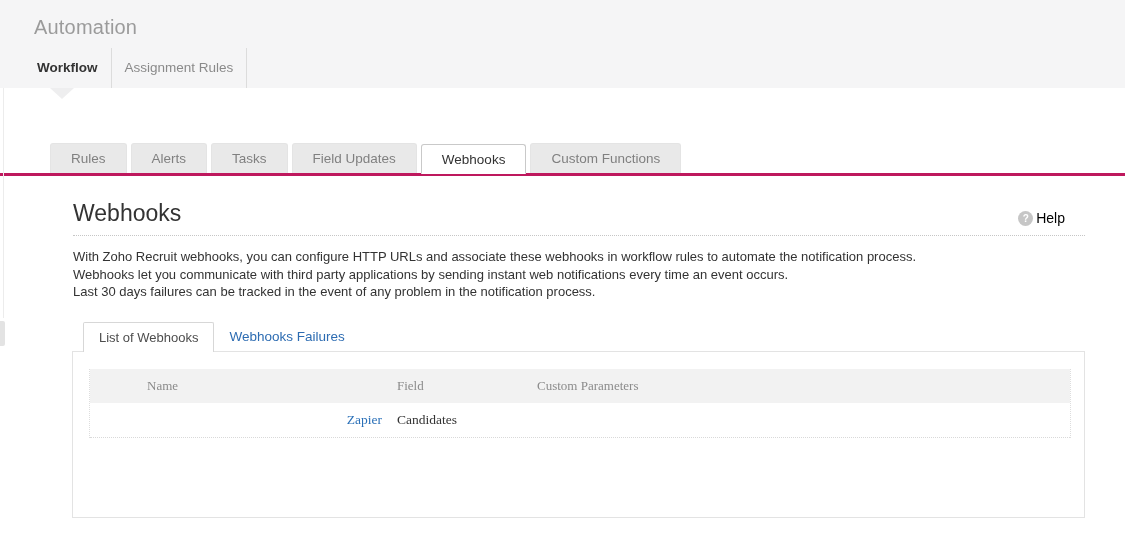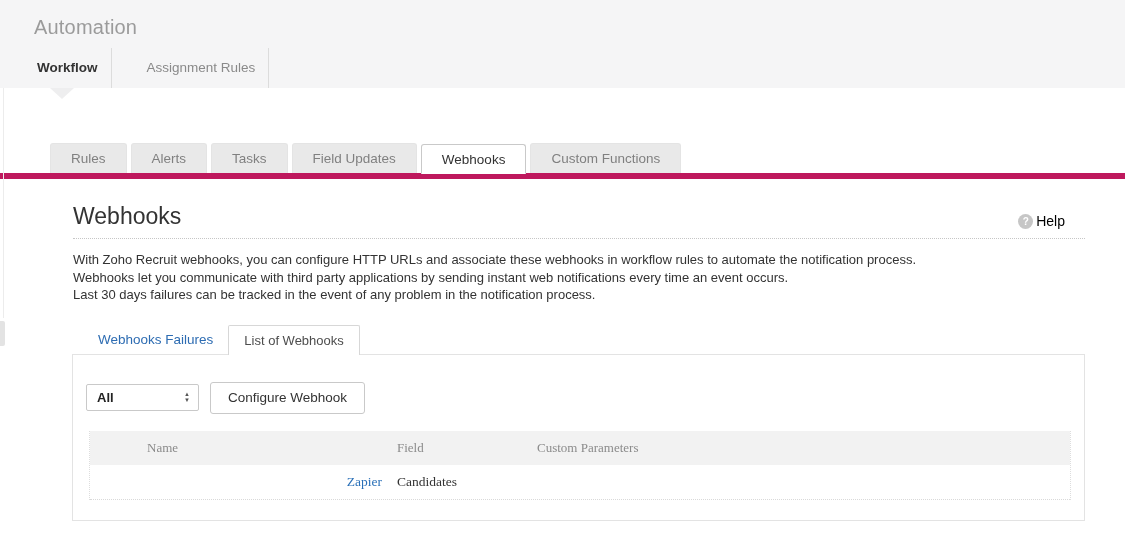--- a/index.html
+++ b/index.html
@@ -5,32 +5,32 @@
   * { margin:0; padding:0; box-sizing:border-box; }
   html,body { background:#fff; }
   body {
     width:1125px; height:548px; overflow:hidden; position:relative;
     font-family:"Liberation Sans","DejaVu Sans",sans-serif; color:#333;
   }
 
   
   .app-header { position:relative; height:88px; background:#f5f5f6; }
   .app-title { position:absolute; left:34px; top:16px; font-size:20px; color:#9b9b9b; letter-spacing:.2px; }
-  .header-tabs { position:absolute; left:24px; bottom:0; display:flex;gap:22px; }
+  .header-tabs { position:absolute; left:24px; bottom:0; display:flex; }
   .header-tab { height:40px; line-height:40px; padding:0 13px; font-size:13.5px; color:#8a8a8a; border-right:1px solid #dcdcdc; cursor:pointer; }
   .header-tab.active { color:#333; font-weight:bold; }
   .header-caret { position:absolute; left:50px; top:88px; width:0; height:0;
     border-left:12px solid transparent; border-right:12px solid transparent; border-top:11px solid #eeeeef; }
 
   
   .left-line { position:absolute; left:3px; top:88px; width:1px; height:230px; background:#ececec; }
   .left-notch { position:absolute; left:0; top:321px; width:5px; height:25px; background:#e3e3e3; border-radius:0 2px 2px 0; }
 
   
-  .tab-bar { display:flex; align-items:flex-end; padding-left:50px; margin-top:55px; border-bottom:6px solid #be185d; }
+  .tab-bar { display:flex; align-items:flex-end; padding-left:50px; margin-top:55px; border-bottom:3px solid #be185d; }
   .tab { height:30px; line-height:30px; padding:0 20px; margin-right:4px; font-size:13.5px; color:#808080;
     background:#e9e9e9; border:1px solid #e4e4e4; border-bottom:none; border-radius:3px 3px 0 0; cursor:pointer; }
   .tab.active { background:#fff; border:1px solid #c9c9c9; border-bottom:1px solid #fff; margin-bottom:-1px; color:#333; }
 
   
   .content { padding:0 40px 0 73px; }
   .page-head { display:flex; justify-content:space-between; align-items:flex-end;
     margin-top:24px; padding-bottom:9px; border-bottom:1px dotted #c6c6c6; }
   .page-title { font-size:23px; line-height:26px; color:#333; font-weight:400; }
   .help { display:flex; align-items:center; gap:3px; margin-right:20px; cursor:pointer; }
@@ -99,36 +99,26 @@
   </div>
 
   <div class="desc">
     <div>With Zoho Recruit webhooks, you can configure HTTP URLs and associate these webhooks in workflow rules to automate the notification process.</div>
     <div>Webhooks let you communicate with third party applications by sending instant web notifications every time an event occurs.</div>
     <div>Last 30 days failures can be tracked in the event of any problem in the notification process.</div>
   </div>
 
   <div class="panel">
     <div class="panel-tabs">
+      <div class="panel-tab active">List of Webhooks</div>
       <div class="panel-tab link">Webhooks Failures</div>
-      <div class="panel-tab active">List of Webhooks</div>
     </div>
 
     <div class="panel-box">
 
-      <div class="controls">
-        <div class="select">
-          <span class="select-value">All</span>
-          <span class="select-arrows">
-            <span>▲</span>
-            <span>▼</span>
-          </span>
-        </div>
-        <button class="btn">Configure Webhook</button>
-      </div>
 
       <div class="table">
         <div class="trow thead">
           <div class="cell first">Name</div>
           <div class="cell">Field</div>
           <div class="cell">Custom Parameters</div>
         </div>
         <div class="trow tbody-row">
           <div class="cell first link-cell">Zapier</div>
           <div class="cell">Candidates</div>

